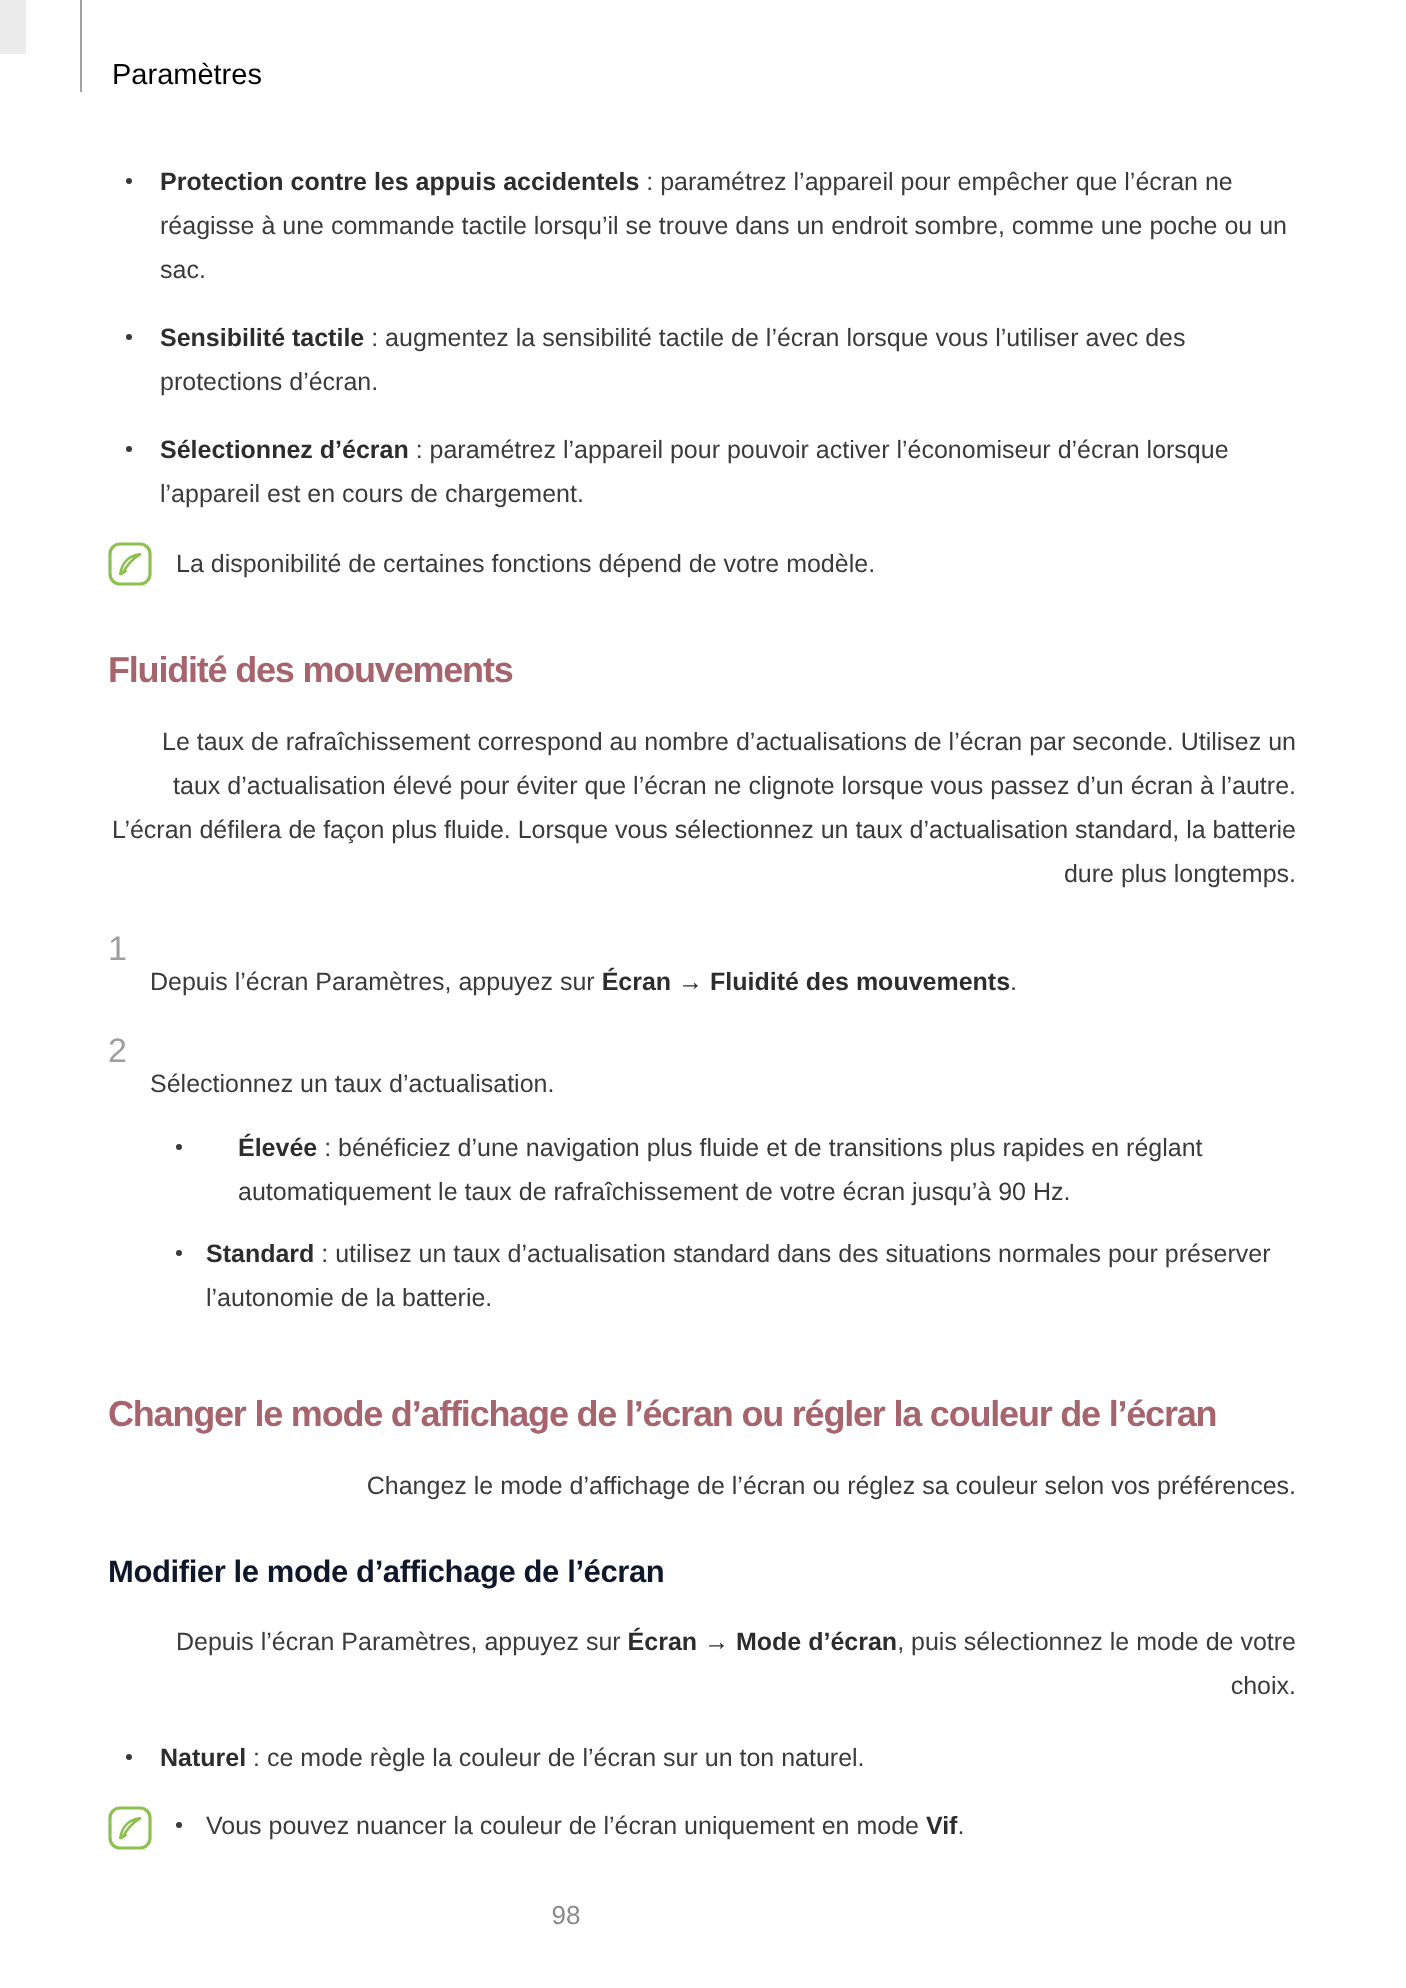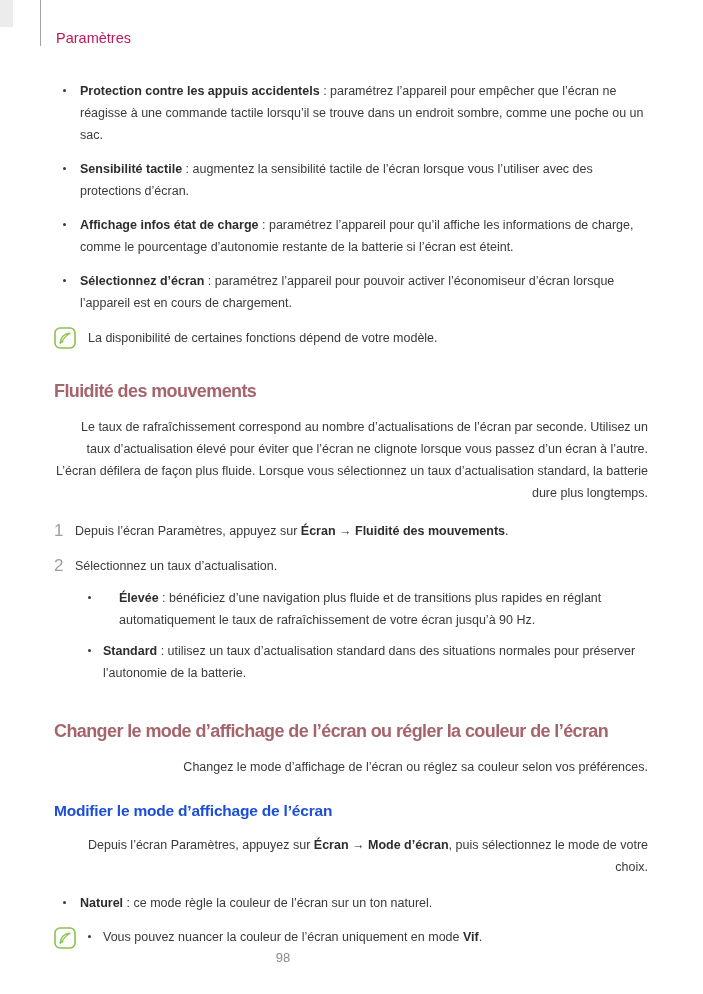--- a/index.html
+++ b/index.html
@@ -13,21 +13,21 @@
   }
   .corner-artifact {
     position: absolute; left: 0; top: 0; width: 13px; height: 27px;
     background: #ececec;
   }
   .page-header {
     position: absolute; top: 0; left: 40px; height: 46px;
     border-left: 1px solid #a3a3a3;
     display: flex; align-items: flex-end;
     padding-left: 15px; box-sizing: border-box;
-    color: #be185d; font-size: 14.5px;
+    color: #000000; font-size: 14.5px;
   }
   .content {
     position: absolute; top: 80px; left: 54px; width: 594px;
     font-size: 12.5px; line-height: 22px;
   }
   .b { font-weight: bold; color: #2d2d2d; }
   .bullet { display: flex; margin-bottom: 12px; }
   .bullet .dot-col { flex: 0 0 26px; padding-left: 9px; box-sizing: border-box; }
   .dot {
     display: inline-block; width: 3px; height: 3px; border-radius: 50%;
@@ -36,29 +36,29 @@
   .bullet .txt { flex: 1; }
   .note-row { display: flex; margin: 0 0 0 0; }
   .note-icon-col { flex: 0 0 34px; padding-top: 1px; }
   .note-txt { flex: 1; display: flex; align-items: center; }
   h1.section-title {
     font-size: 18px; letter-spacing: -0.6px; line-height: 24px;
     color: #a6646c; font-weight: bold;
     margin: 30px 0 13px 0; white-space: nowrap;
   }
   h2.subsection-title {
-    font-size: 15.5px; letter-spacing: -0.2px; color: #1d4ed8;
+    font-size: 15.5px; letter-spacing: -0.2px; color: #0f172a;
     font-weight: bold; margin: 22px 0 12px 0;
   }
   p.para { margin: 0 0 12px 0; text-align: right; }
   .step { display: flex; margin-bottom: 13px; }
   .step-num {
     flex: 0 0 21px; font-size: 17px; color: #9e9e9e; line-height: 21px;
   }
-  .step-body { flex: 1; }
+  .step-body { flex: 1; margin-top: 16px; }
   .sub-bullets { margin: 10px 0 0 13px; }
   .sub-bullets .bullet { margin-bottom: 9px; }
   .sub-bullets .dot-col { flex: 0 0 15px; padding-left: 0; }
   .note-list { flex: 1; }
   .note-list .bullet { margin-bottom: 8px; }
   .note-list .dot-col { flex: 0 0 15px; padding-left: 0; }
   .note2 { margin-top: 8px; }
   .page-number {
     position: absolute; top: 950px; left: 0; width: 566px;
     text-align: center; color: #8a8a8a; font-size: 13px;
@@ -77,24 +77,20 @@
 <div class="content">
 
   <div>
     <div class="bullet">
       <span class="dot-col"><span class="dot"></span></span>
       <span class="txt"><span class="b">Protection contre les appuis accidentels</span><span> : paramétrez l’appareil pour empêcher que l’écran ne réagisse à une commande tactile lorsqu’il se trouve dans un endroit sombre, comme une poche ou un sac.</span></span>
     </div>
     <div class="bullet">
       <span class="dot-col"><span class="dot"></span></span>
       <span class="txt"><span class="b">Sensibilité tactile</span><span> : augmentez la sensibilité tactile de l’écran lorsque vous l’utiliser avec des protections d’écran.</span></span>
-    </div>
-    <div class="bullet">
-      <span class="dot-col"><span class="dot"></span></span>
-      <span class="txt"><span class="b">Affichage infos état de charge</span><span> : paramétrez l’appareil pour qu’il affiche les informations de charge, comme le pourcentage d’autonomie restante de la batterie si l’écran est éteint.</span></span>
     </div>
     <div class="bullet">
       <span class="dot-col"><span class="dot"></span></span>
       <span class="txt"><span class="b">Sélectionnez d’écran</span><span> : paramétrez l’appareil pour pouvoir activer l’économiseur d’écran lorsque l’appareil est en cours de chargement.</span></span>
     </div>
   </div>
 
   <div class="note-row">
     <span class="note-icon-col">
       <svg class="note-svg" width="22" height="22" viewBox="0 0 22 22">

